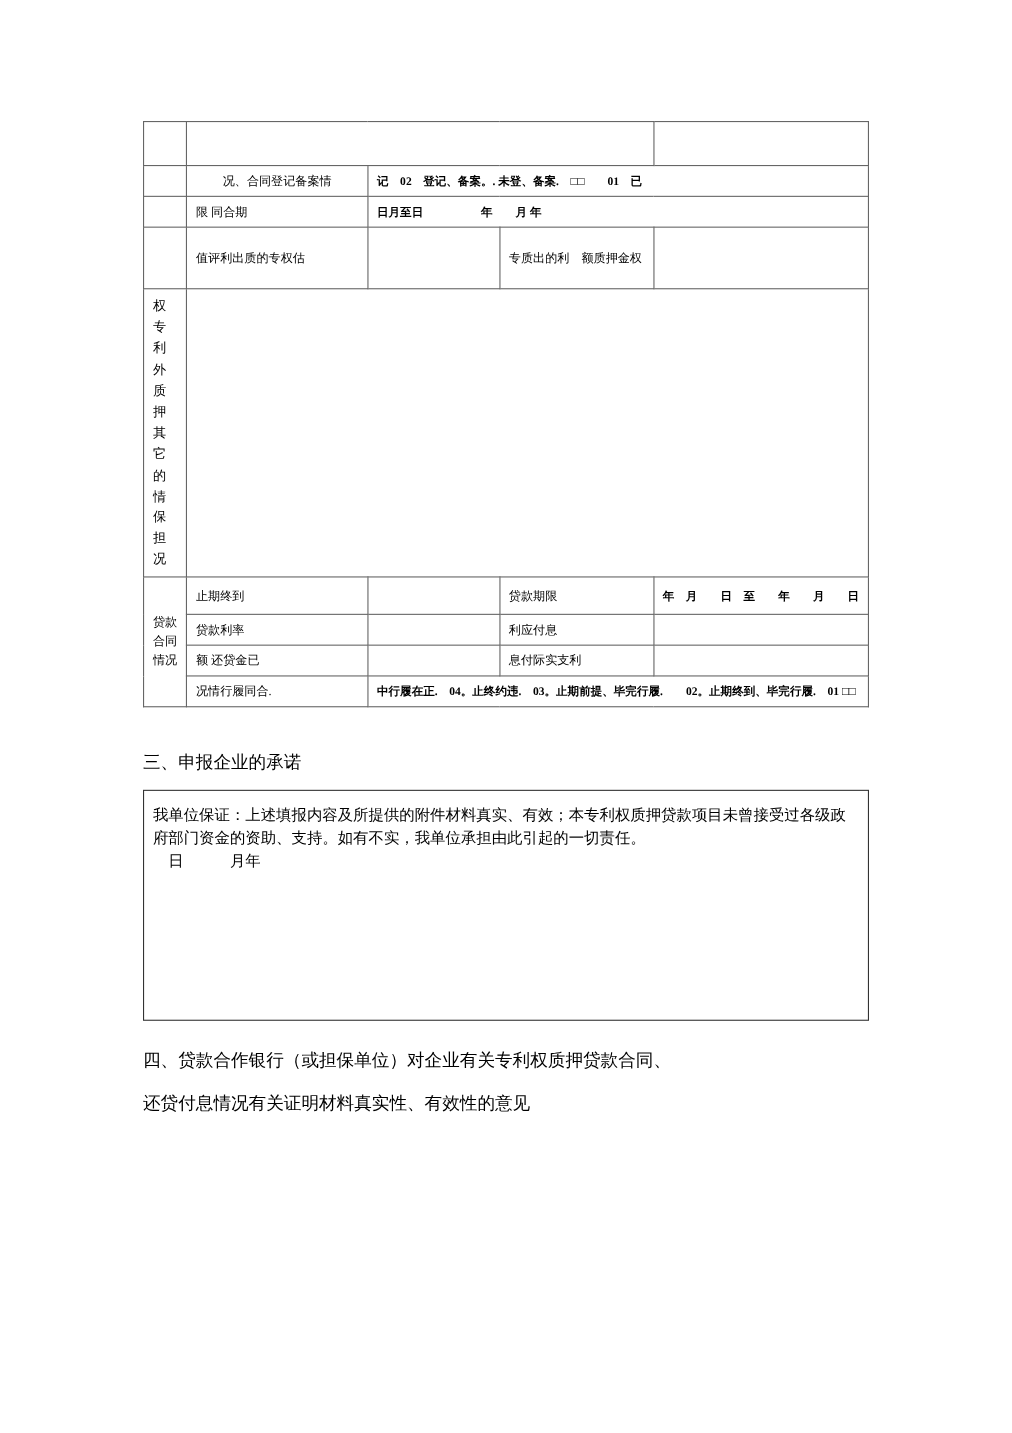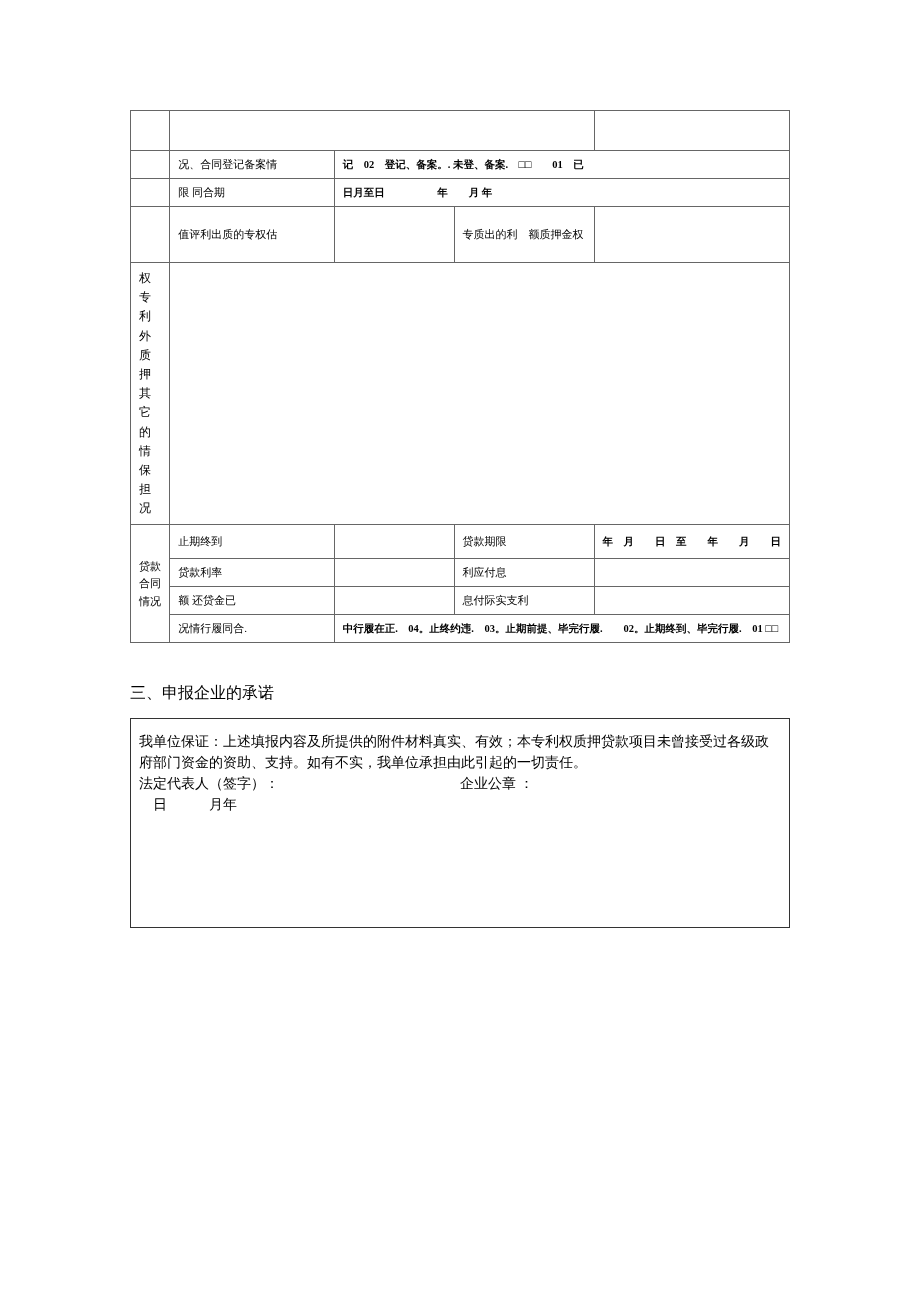--- a/index.html
+++ b/index.html
@@ -69,21 +69,21 @@
 
     <tbody>
         <tr class="tall-row">
       <td style="width:40px;"></td>
       <td colspan="3"></td>
       <td colspan="2" style="width:190px;"></td>
     </tr>
 
     <tr>
       <td></td>
-      <td style="width:175px;">况、合同登记备案情</td>
+      <td style="width:175px;text-align:center;">况、合同登记备案情</td>
       <td colspan="4" class="small">记　02　登记、备案。. 未登、备案.　□□　　01　已</td>
     </tr>
 
     <tr>
       <td></td>
       <td>限 同合期</td>
       <td colspan="4" class="small">日月至日　　　　　年　　月 年</td>
     </tr>
 
     <tr>
@@ -125,21 +125,21 @@
       <td>况情行履同合.</td>
       <td colspan="4" class="small nowrap">中行履在正.　04。止终约违.　03。止期前提、毕完行履.　　02。止期终到、毕完行履.　01 □□</td>
     </tr>
   </tbody>
     </table>
 
   <div class="section-heading">三、申报企业的承诺</div>
 
   <div class="promise-box">
     <span class="promise-line">我单位保证：上述填报内容及所提供的附件材料真实、有效；本专利权质押贷款项目未曾接受过各级政府部门资金的资助、支持。如有不实，我单位承担由此引起的一切责任。</span>
-    <div class="sig-row">
-      <span class="sig-left">法定代表人（签字）：</span>
-      <span class="sig-right">企业公章 ：</span>
-    </div>
     <span class="promise-line">　日　　　月年</span>
   </div>
 
+  <div class="section-4">
+    <div>四、贷款合作银行（或担保单位）对企业有关专利权质押贷款合同、</div>
+    <div>还贷付息情况有关证明材料真实性、有效性的意见</div>
+  </div>
 
 </div>
 
 </body></html>

